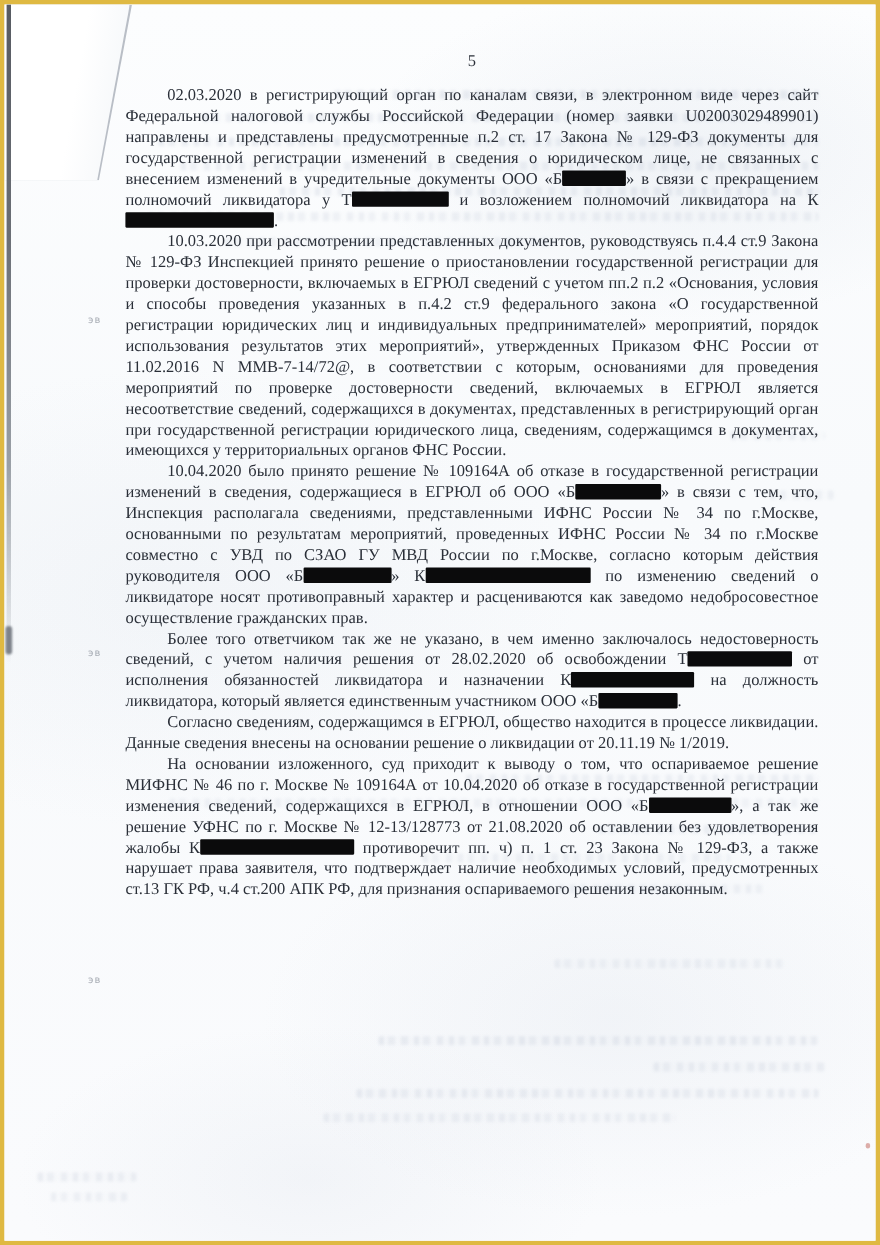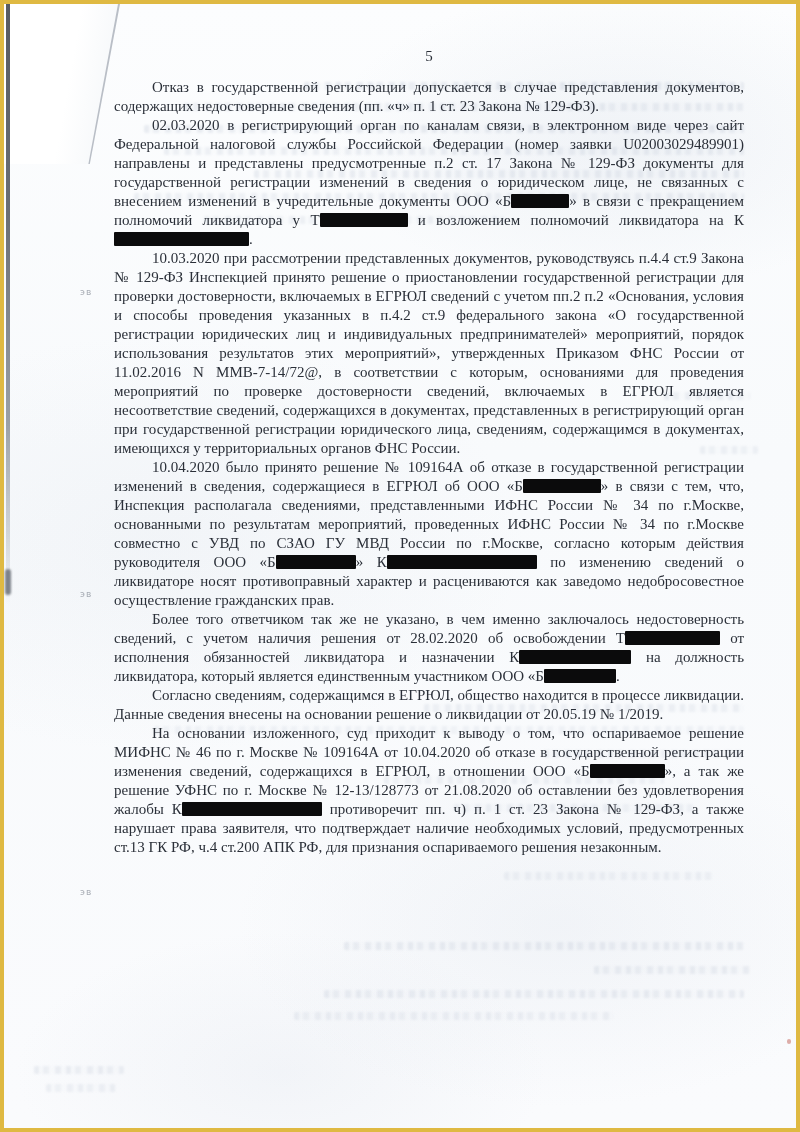--- a/index.html
+++ b/index.html
@@ -118,25 +118,24 @@
 
   <div class="fold-edge"></div>
   <div class="fold-face"></div>
   <div class="edge-streak"></div>
   <div class="edge-blob"></div>
   <div class="speck"></div>
 
   <div class="pageno">5</div>
 
   <div class="doc-body">
-      <p class="para">Отказ в государственной регистрации допускается в случае представления документов, содержащих недостоверные сведения (пп. «ч» п. 1 ст. 23 Закона № 129-ФЗ).</p>
       <p class="para">02.03.2020 в регистрирующий орган по каналам связи, в электронном виде через сайт Федеральной налоговой службы Российской Федерации (номер заявки U02003029489901) направлены и представлены предусмотренные п.2 ст. 17 Закона № 129-ФЗ документы для государственной регистрации изменений в сведения о юридическом лице, не связанных с внесением изменений в учредительные документы ООО «Б<span class="redact" style="width: 58px;"></span>» в связи с прекращением полномочий ликвидатора у Т<span class="redact" style="width: 88px;"></span> и возложением полномочий ликвидатора на К<span class="redact" style="width: 135px;"></span>.</p>
       <p class="para">10.03.2020 при рассмотрении представленных документов, руководствуясь п.4.4 ст.9 Закона № 129-ФЗ Инспекцией принято решение о приостановлении государственной регистрации для проверки достоверности, включаемых в ЕГРЮЛ сведений с учетом пп.2 п.2 «Основания, условия и способы проведения указанных в п.4.2 ст.9 федерального закона «О государственной регистрации юридических лиц и индивидуальных предпринимателей» мероприятий, порядок использования результатов этих мероприятий», утвержденных Приказом ФНС России от 11.02.2016 N ММВ-7-14/72@, в соответствии с которым, основаниями для проведения мероприятий по проверке достоверности сведений, включаемых в ЕГРЮЛ является несоответствие сведений, содержащихся в документах, представленных в регистрирующий орган при государственной регистрации юридического лица, сведениям, содержащимся в документах, имеющихся у территориальных органов ФНС России.</p>
       <p class="para">10.04.2020 было принято решение № 109164А об отказе в государственной регистрации изменений в сведения, содержащиеся в ЕГРЮЛ об ООО «Б<span class="redact" style="width: 78px;"></span>» в связи с тем, что, Инспекция располагала сведениями, представленными ИФНС России № 34 по г.Москве, основанными по результатам мероприятий, проведенных ИФНС России № 34 по г.Москве совместно с УВД по СЗАО ГУ МВД России по г.Москве, согласно которым действия руководителя ООО «Б<span class="redact" style="width: 80px;"></span>» К<span class="redact" style="width: 150px;"></span> по изменению сведений о ликвидаторе носят противоправный характер и расцениваются как заведомо недобросовестное осуществление гражданских прав.</p>
       <p class="para">Более того ответчиком так же не указано, в чем именно заключалось недостоверность сведений, с учетом наличия решения от 28.02.2020 об освобождении Т<span class="redact" style="width: 95px;"></span> от исполнения обязанностей ликвидатора и назначении К<span class="redact" style="width: 112px;"></span> на должность ликвидатора, который является единственным участником ООО «Б<span class="redact" style="width: 72px;"></span>.</p>
-      <p class="para">Согласно сведениям, содержащимся в ЕГРЮЛ, общество находится в процессе ликвидации. Данные сведения внесены на основании решение о ликвидации от 20.05.19 № 1/2019.</p>
+      <p class="para">Согласно сведениям, содержащимся в ЕГРЮЛ, общество находится в процессе ликвидации. Данные сведения внесены на основании решение о ликвидации от 20.11.19 № 1/2019.</p>
       <p class="para">На основании изложенного, суд приходит к выводу о том, что оспариваемое решение МИФНС № 46 по г. Москве № 109164А от 10.04.2020 об отказе в государственной регистрации изменения сведений, содержащихся в ЕГРЮЛ, в отношении ООО «Б<span class="redact" style="width: 75px;"></span>», а так же решение УФНС по г. Москве № 12-13/128773 от 21.08.2020 об оставлении без удовлетворения жалобы К<span class="redact" style="width: 140px;"></span> противоречит пп. ч) п. 1 ст. 23 Закона № 129-ФЗ, а также нарушает права заявителя, что подтверждает наличие необходимых условий, предусмотренных ст.13 ГК РФ, ч.4 ст.200 АПК РФ, для признания оспариваемого решения незаконным.</p>
     </div>
 
   <span class="margin-mark" style="top:283px;">эв</span>
   <span class="margin-mark" style="top:585px;">эв</span>
   <span class="margin-mark" style="top:883px;">эв</span>
 </div>
 
 </body></html>

